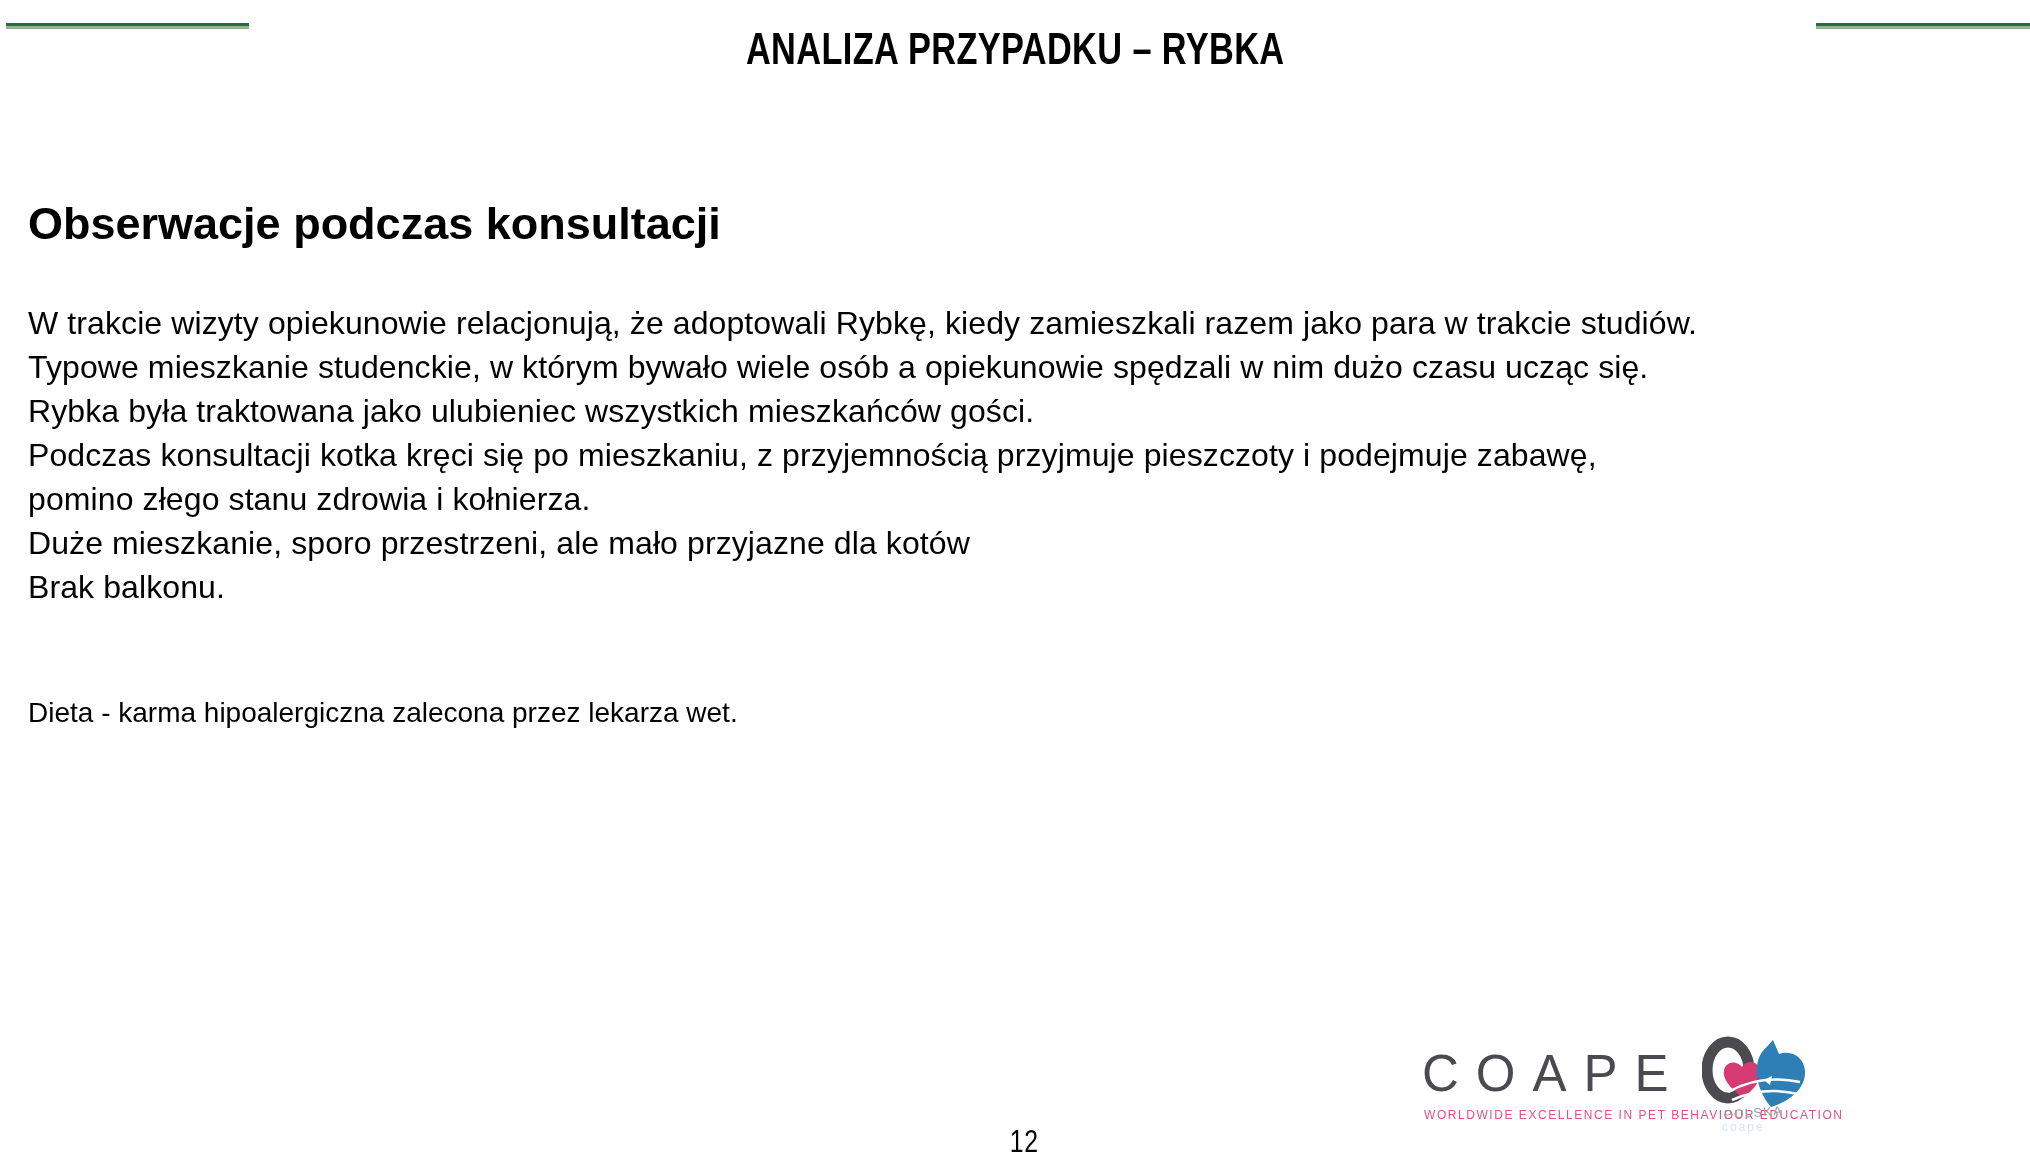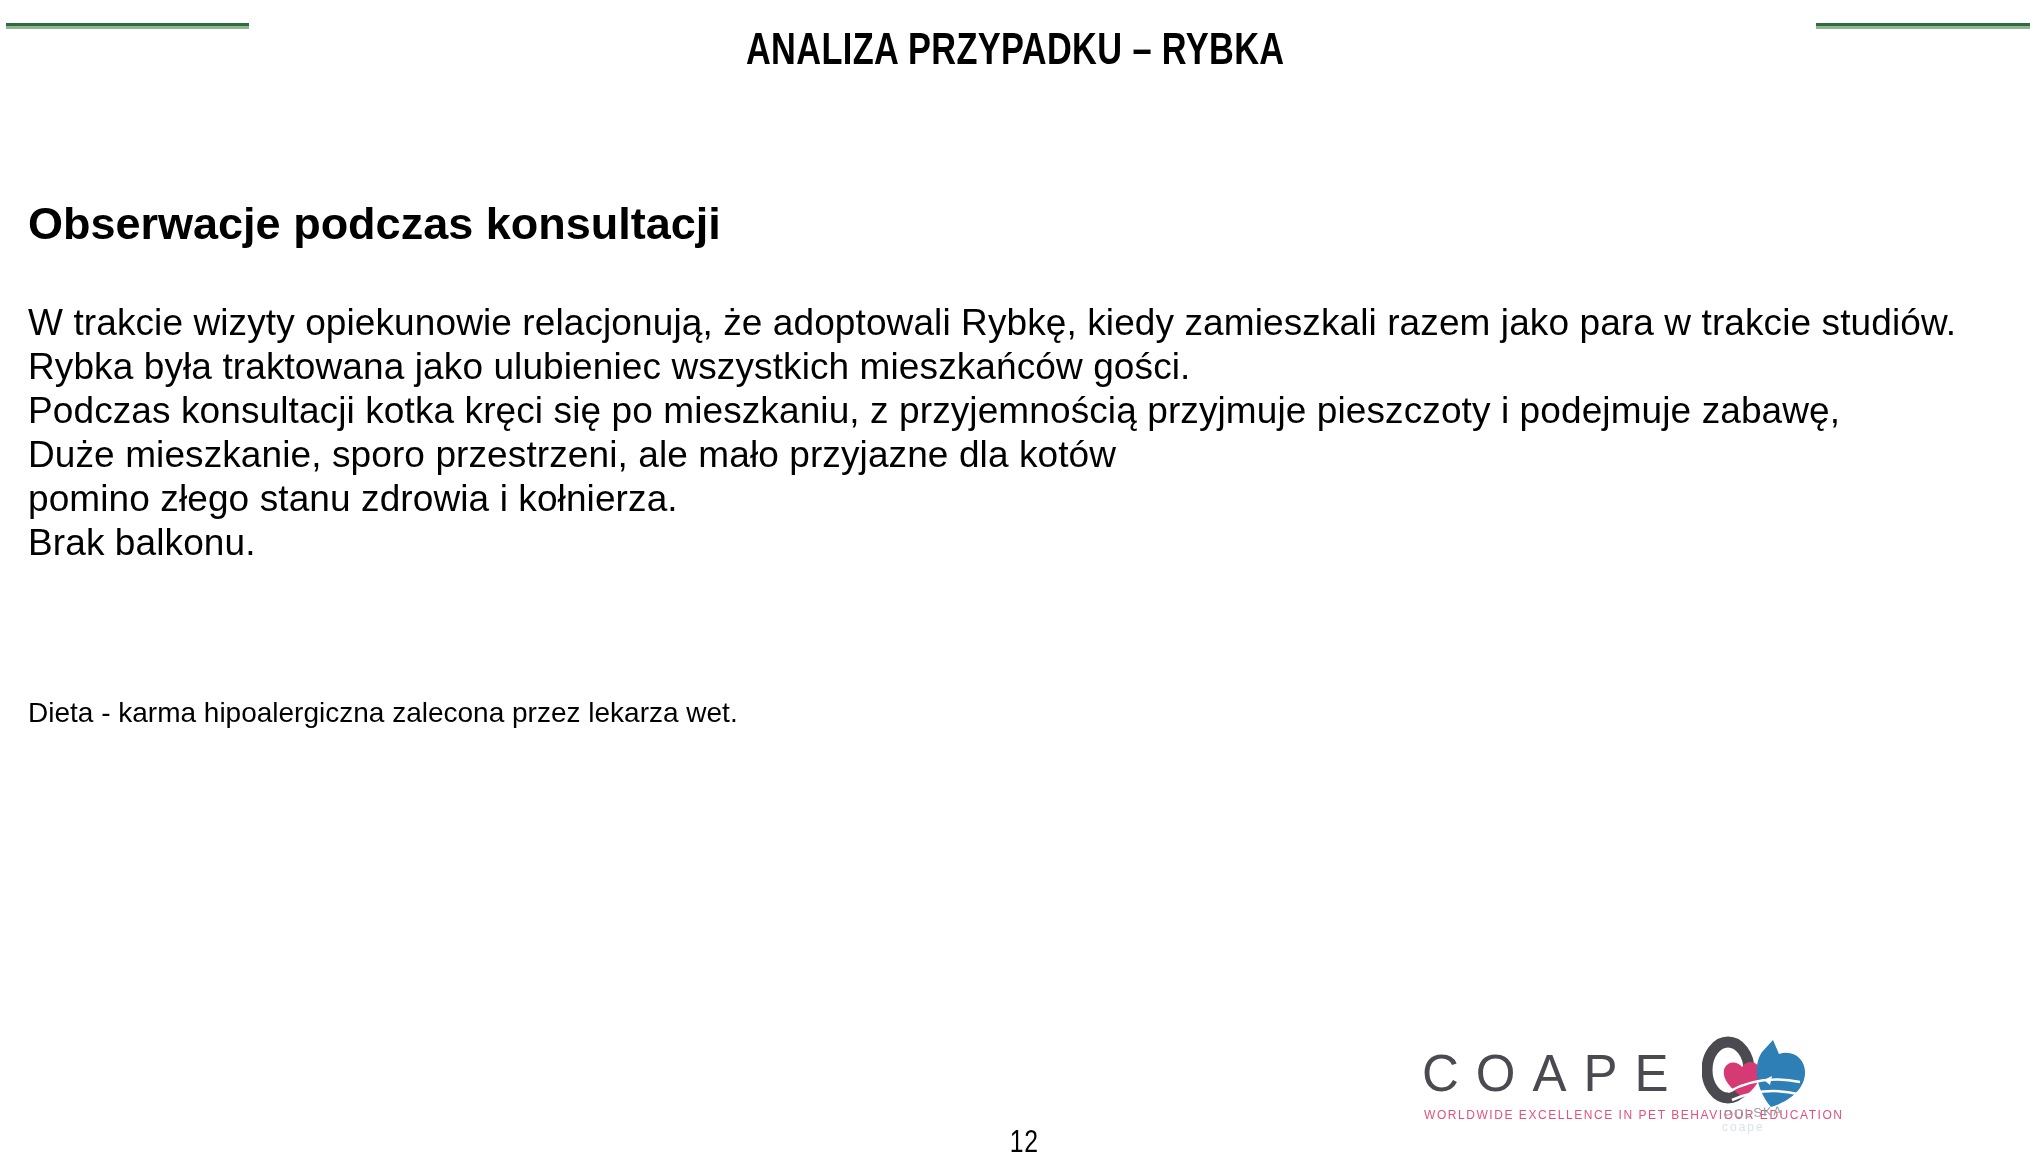--- a/index.html
+++ b/index.html
@@ -47,21 +47,21 @@
     top: 198px;
     font-size: 45px;
     font-weight: bold;
   }
 
   
   .body-block {
     position: absolute;
     left: 28px;
     top: 301px;
-    font-size: 37px;
+    font-size: 32px;
     line-height: 44px;
     letter-spacing: 0.1px;
   }
   .diet-line {
     position: absolute;
     left: 28px;
     top: 697px;
     font-size: 28px;
   }
 
@@ -140,24 +140,25 @@
   <div class="rule rule-right"></div>
 
   <div class="title">
     <span class="condense">ANALIZA PRZYPADKU – RYBKA</span>
   </div>
 
   <div class="heading">Obserwacje podczas konsultacji</div>
 
   <div class="body-block">
     <div>W trakcie wizyty opiekunowie relacjonują, że adoptowali Rybkę, kiedy zamieszkali razem jako para w trakcie studiów.</div>
+    <div>Typowe mieszkanie studenckie, w którym bywało wiele osób a opiekunowie spędzali w nim dużo czasu ucząc się.</div>
     <div>Rybka była traktowana jako ulubieniec wszystkich mieszkańców gości.</div>
     <div>Podczas konsultacji kotka kręci się po mieszkaniu, z przyjemnością przyjmuje pieszczoty i podejmuje zabawę,</div>
+    <div>pomino złego stanu zdrowia i kołnierza.</div>
     <div>Duże mieszkanie, sporo przestrzeni, ale mało przyjazne dla kotów</div>
-    <div>pomino złego stanu zdrowia i kołnierza.</div>
     <div>Brak balkonu.</div>
   </div>
 
   <div class="diet-line">Dieta - karma hipoalergiczna zalecona przez lekarza wet.</div>
 
   <div class="page-number">
     <span class="condense">12</span>
   </div>
 
   <div class="coape-logo">

